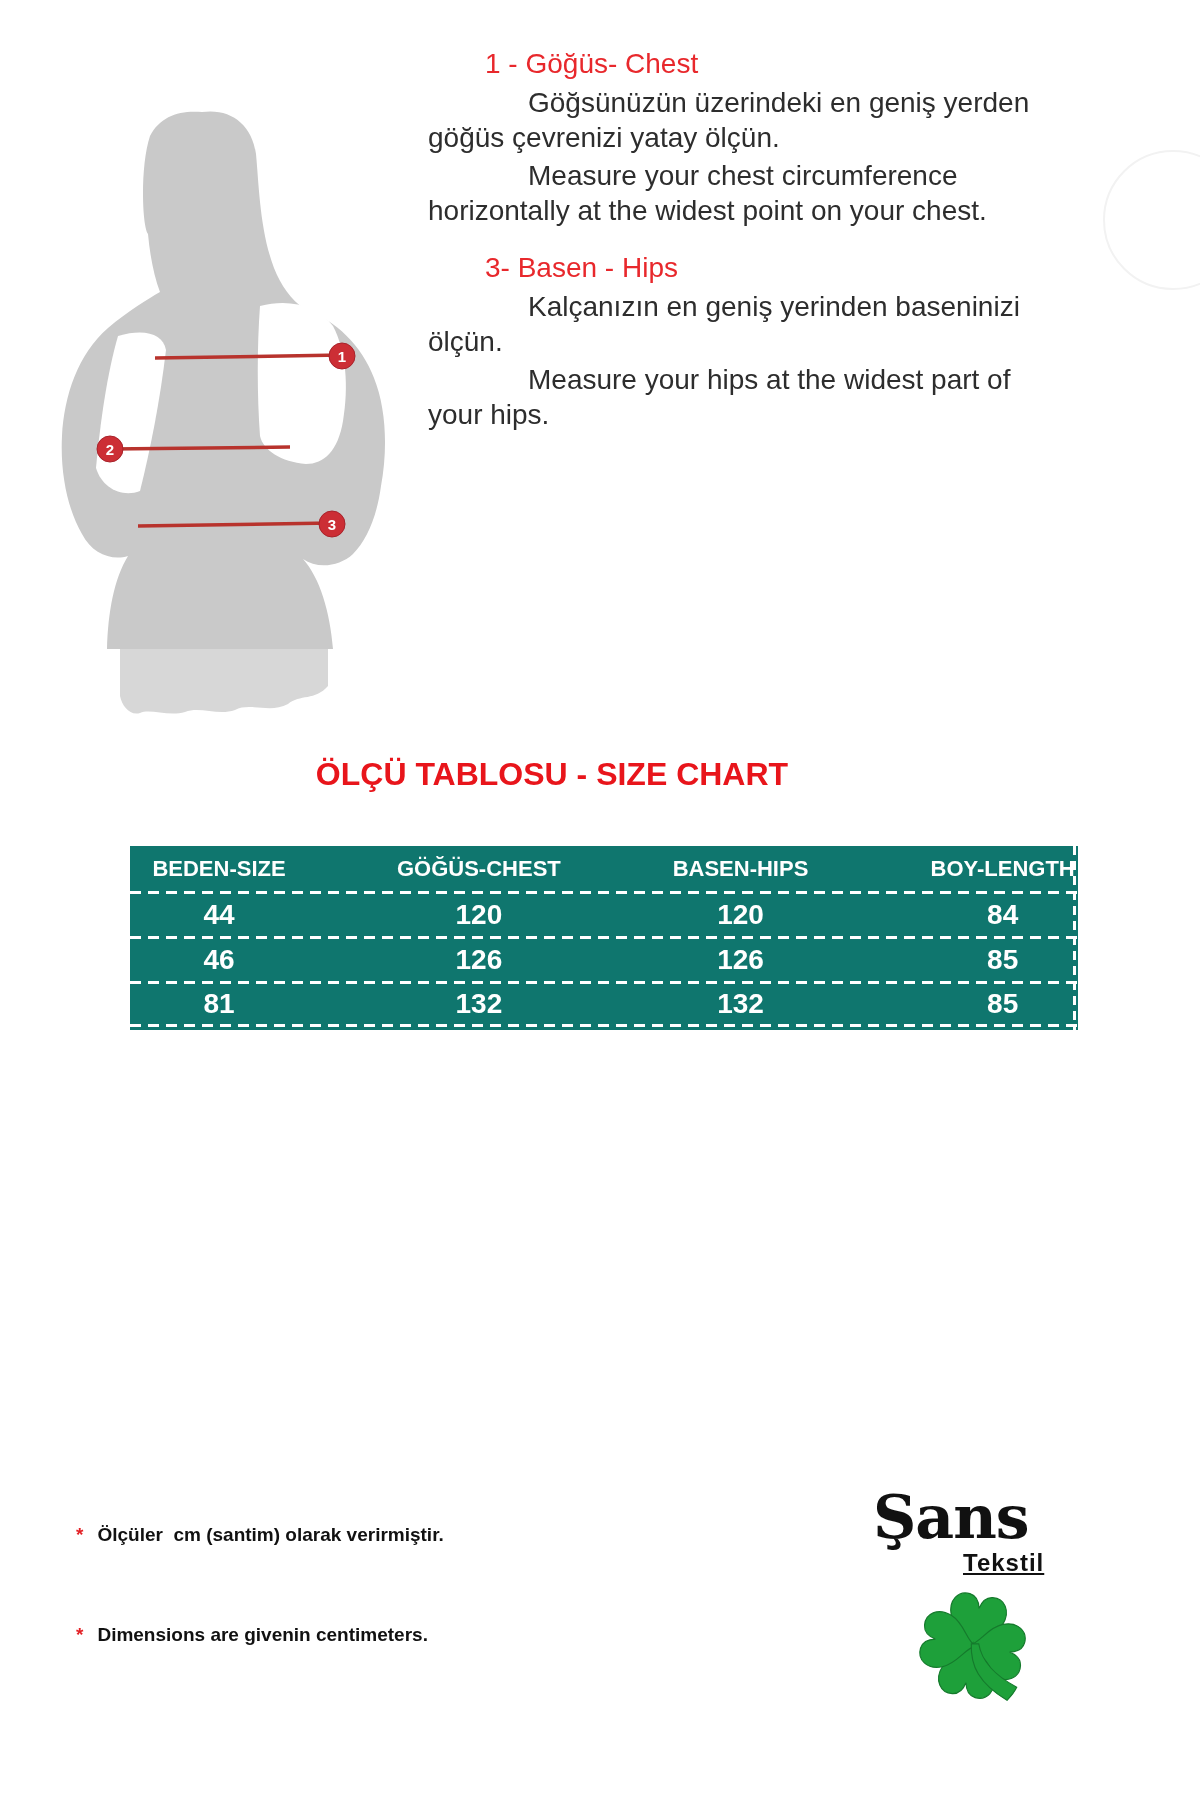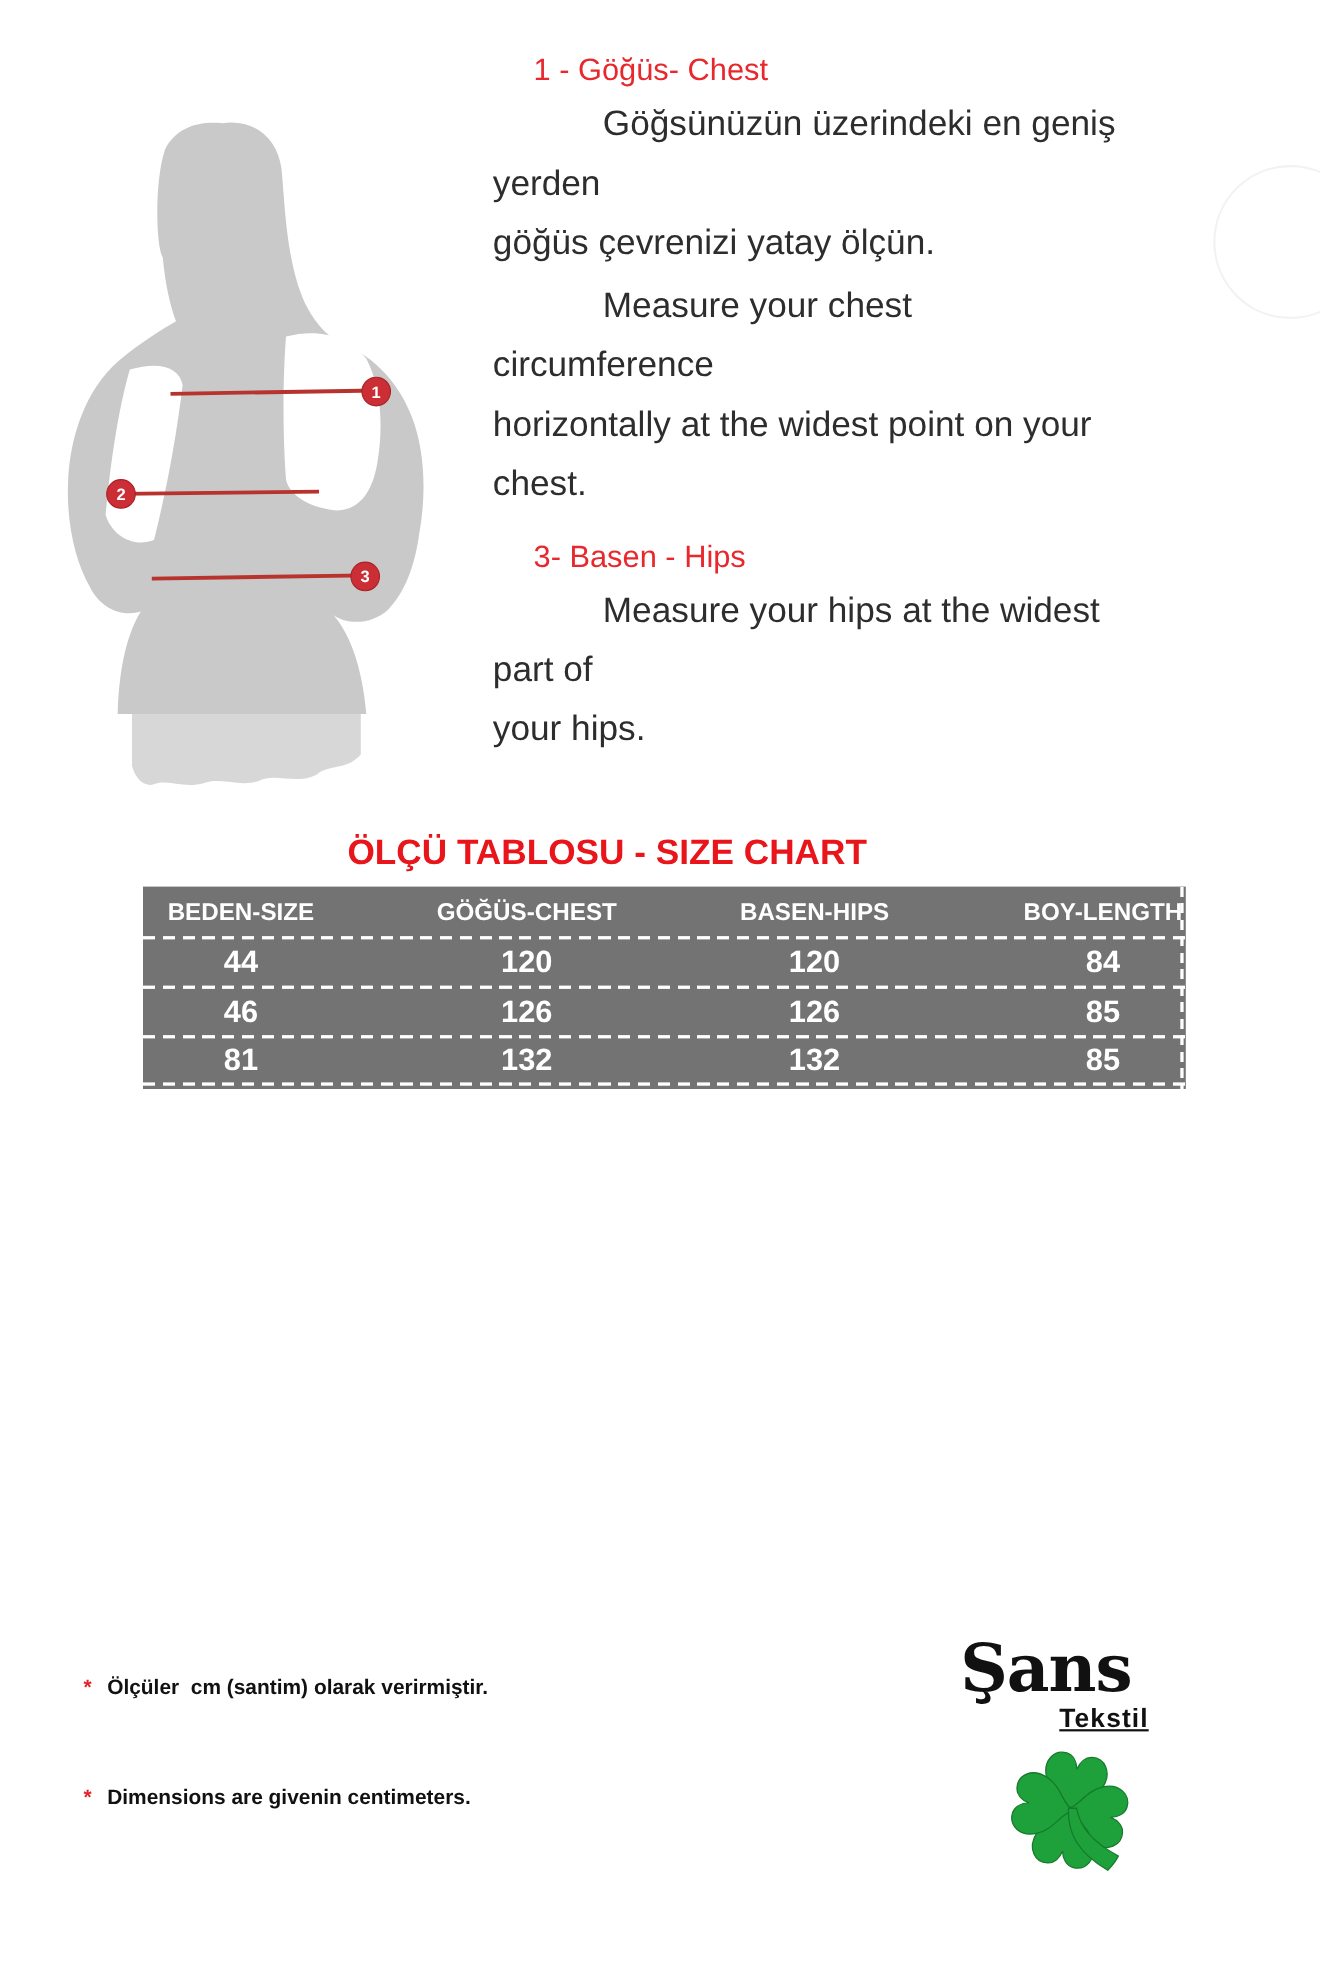--- a/index.html
+++ b/index.html
@@ -12,43 +12,43 @@
 
   
   .guide-text { position:absolute; left:428px; top:46px; width:610px; }
   .guide-section { margin:0; }
   .guide-section + .guide-section { margin-top:40px; }
   .guide-heading {
     font-size:28px; line-height:36px; font-weight:400;
     color:#e8282c; margin-left:57px;
   }
   .guide-par {
-    font-size:32px; line-height:54px; color:#2d2d2d;
-    white-space:pre-line; text-indent:100px; margin-top:3px;margin-left:20px;
+    font-size:28px; line-height:35px; color:#2d2d2d;
+    white-space:pre-line; text-indent:100px; margin-top:3px;
   }
   #sec3 { margin-top:22px; }
 
   
   .figure-wrap { position:absolute; left:50px; top:106px; width:350px; height:650px; }
 
   
   .faint-circle {
     position:absolute; left:1103px; top:150px; width:140px; height:140px;
     border:2px solid #f2f2f2; border-radius:50%;
   }
 
   
   .chart-title {
     position:absolute; left:130px; top:756px; width:948px;
     padding-right:104px; text-align:center;
     font-size:32px; font-weight:700; color:#e8151b; letter-spacing:0px;
   }
   .size-table {
-    position:absolute; left:130px; top:806px; width:948px; height:184px;
-    background:#737373; color:#fff;
+    position:absolute; left:130px; top:846px; width:948px; height:184px;
+    background:#0f766e; color:#fff;
   }
   .t-row { display:grid; grid-template-columns:23% 27.6% 27.6% 21.8%; align-items:center; }
   .t-head { height:45px; font-size:22px; font-weight:700; }
   .t-data { height:42px; font-size:28px; font-weight:700; }
   .t-data-last { height:40px; }
   .t-cell { text-align:center; }
   .c1 { padding-right:40px; }
   .c4 { padding-left:56px; }
   .dash-h {
     height:3px; width:100%;
@@ -152,20 +152,22 @@
   <div class="guide-text">
     <div class="guide-section" id="sec1">
       <div class="guide-heading">1 - Göğüs- Chest</div>
       <div class="guide-par">Göğsünüzün üzerindeki en geniş yerden
 göğüs çevrenizi yatay ölçün.</div>
       <div class="guide-par">Measure your chest circumference
 horizontally at the widest point on your chest.</div>
     </div>
     <div class="guide-section" id="sec3">
       <div class="guide-heading">3- Basen - Hips</div>
+      <div class="guide-par">Kalçanızın en geniş yerinden baseninizi
+ölçün.</div>
       <div class="guide-par">Measure your hips at the widest part of
 your hips.</div>
     </div>
   </div>
 
   <div class="chart-title">ÖLÇÜ TABLOSU - SIZE CHART</div>
 
   <div class="size-table">
     <div class="t-row t-head">
       <div class="t-cell c1">BEDEN-SIZE</div>

